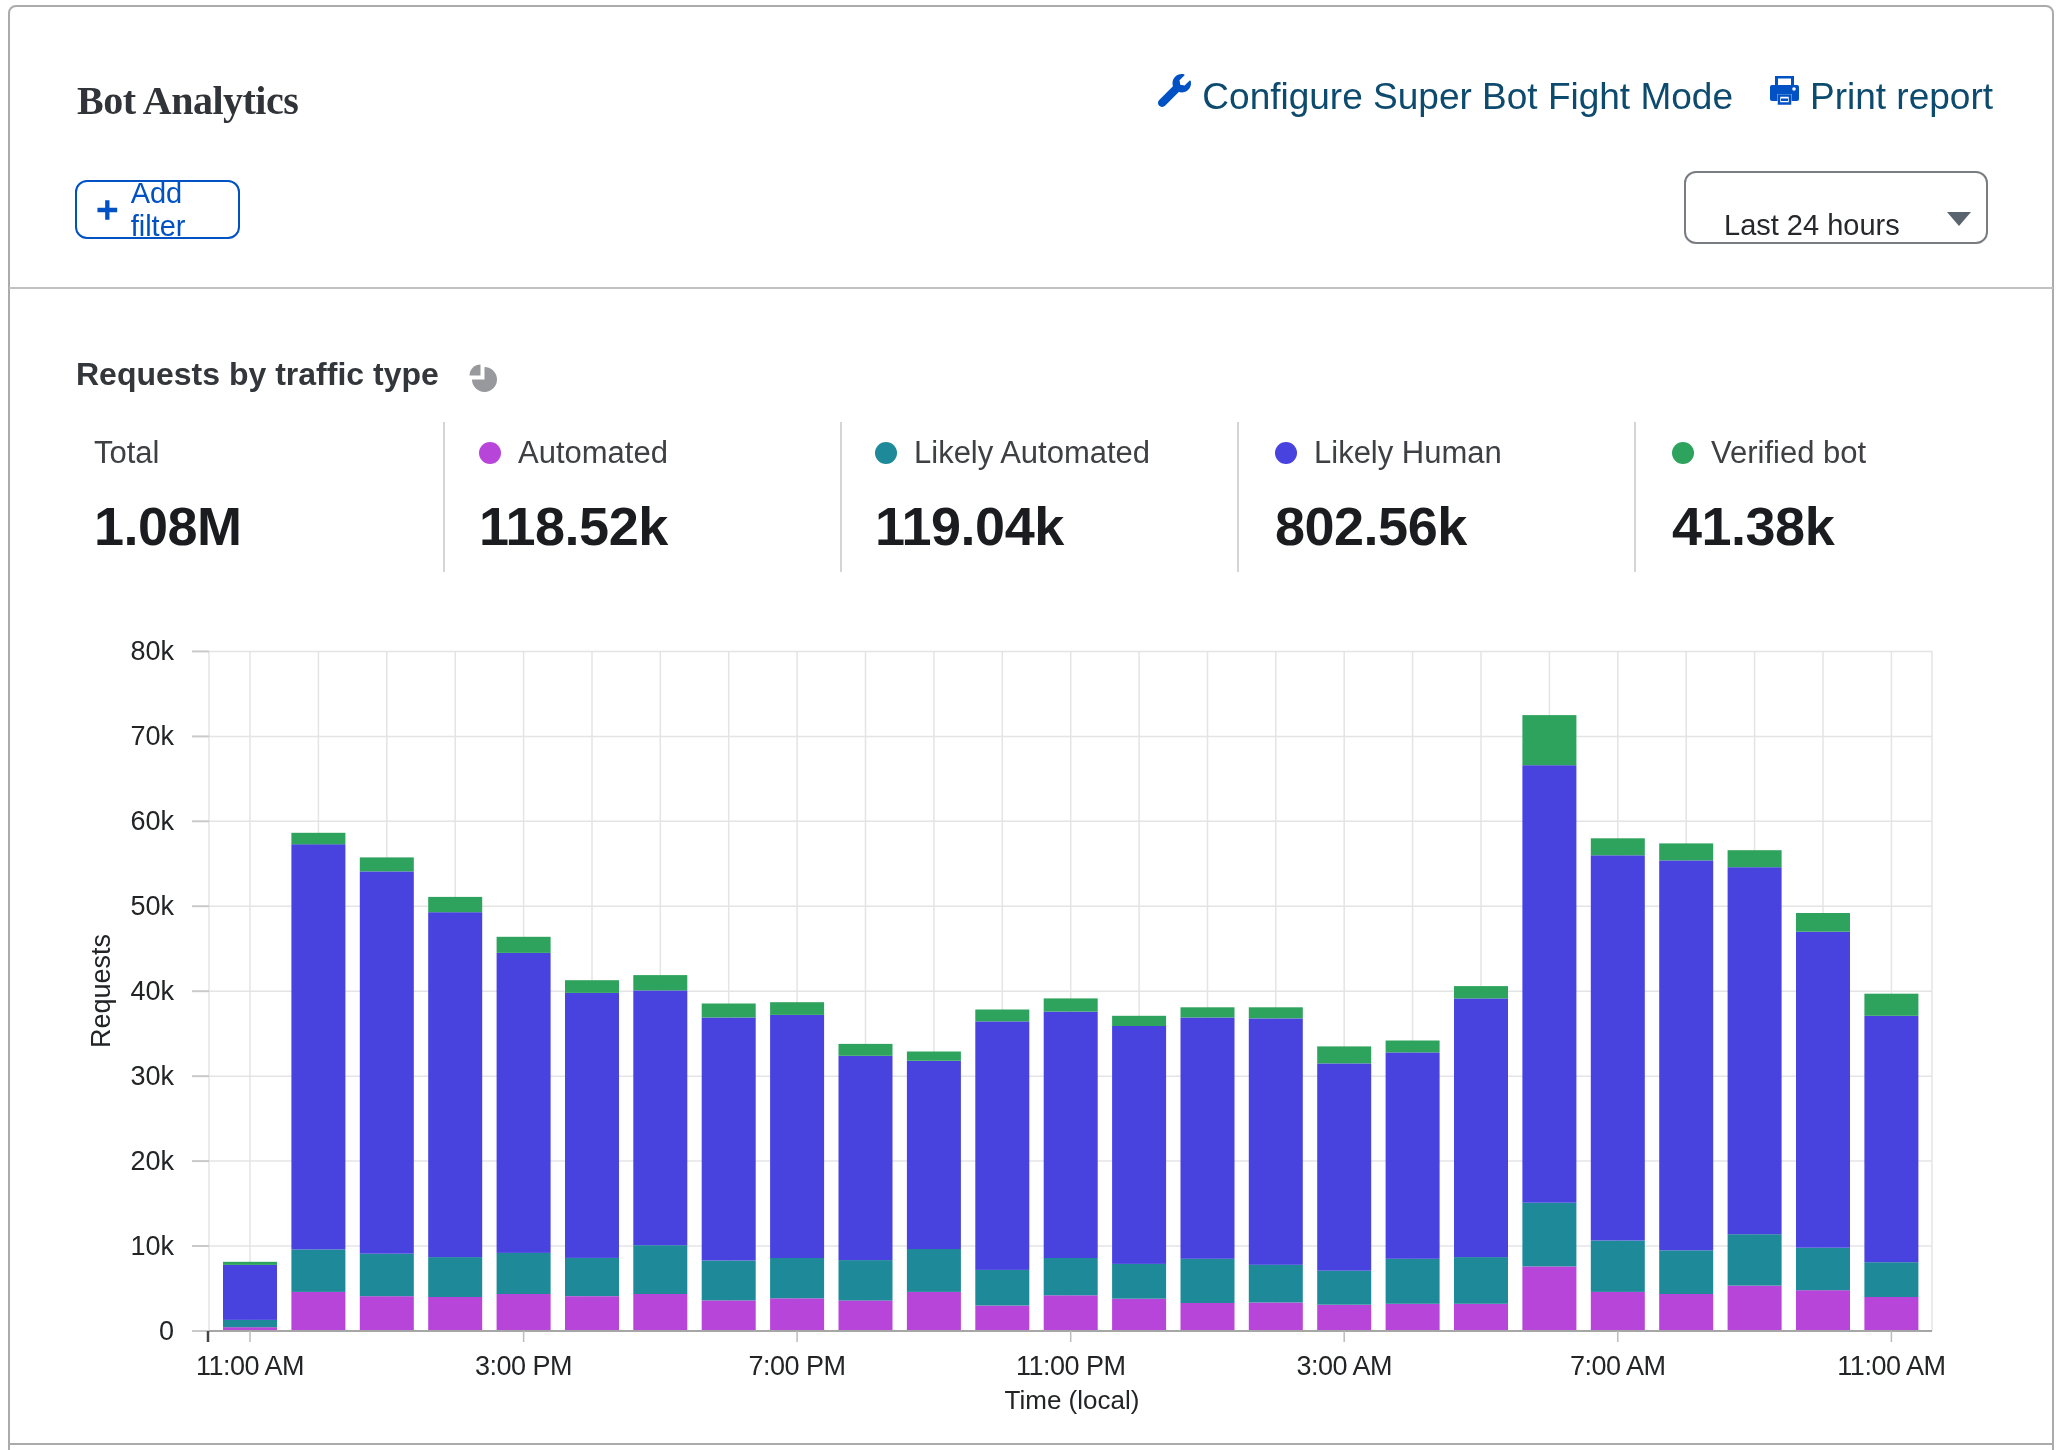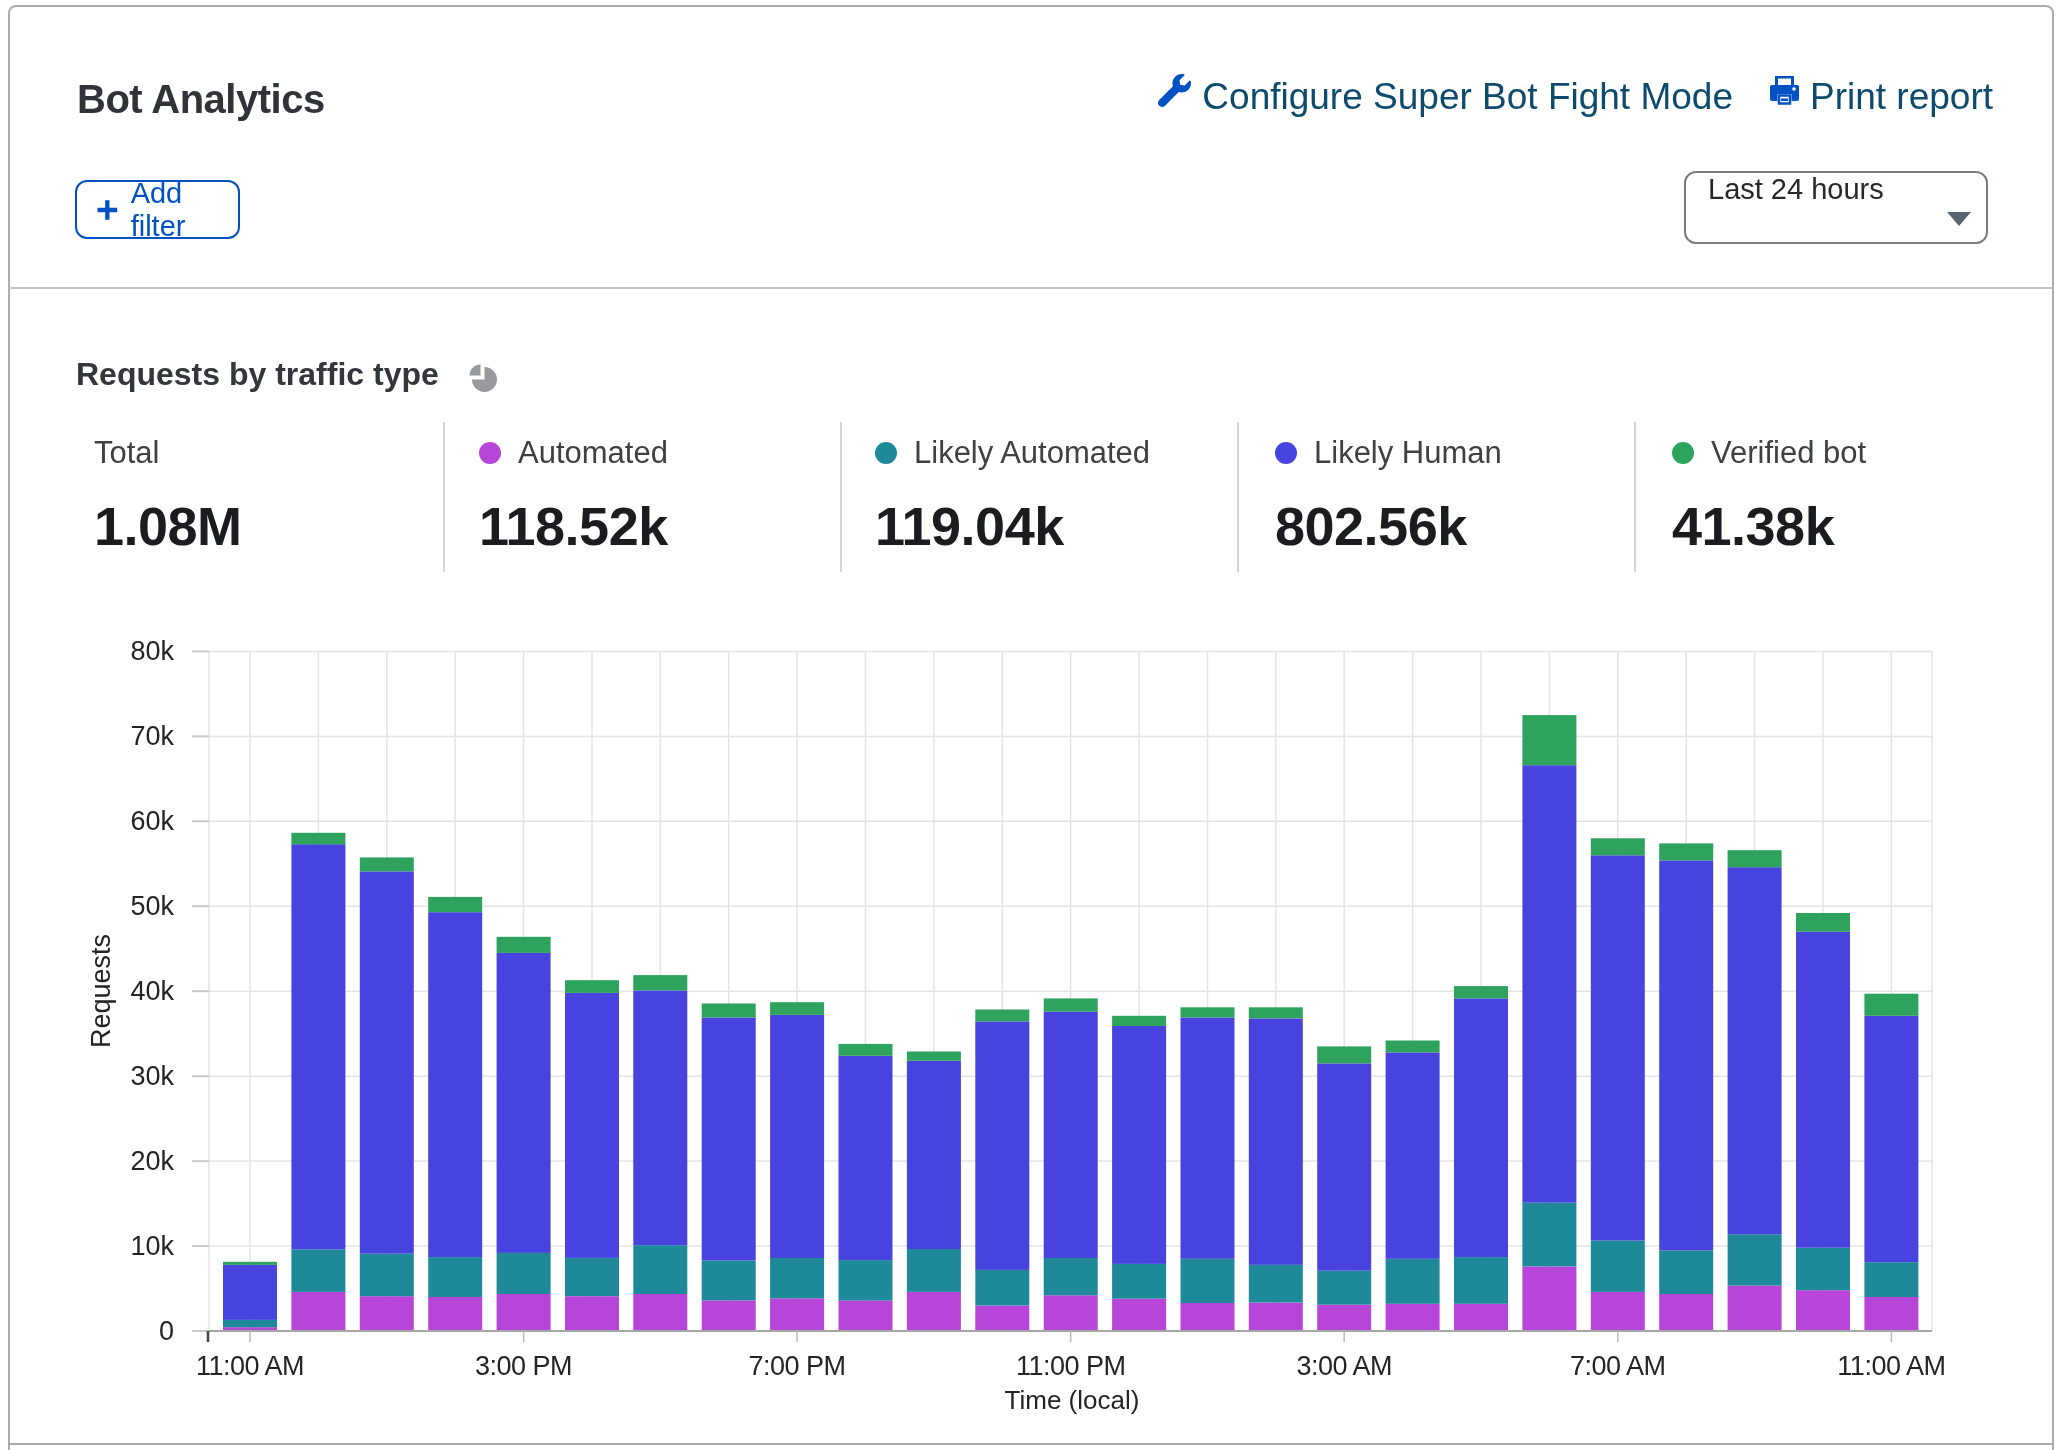--- a/index.html
+++ b/index.html
@@ -2,31 +2,31 @@
 <html><head>
 <meta charset="utf-8">
 <style>
 * { margin:0; padding:0; box-sizing:border-box; }
 html,body { width:2062px; height:1450px; background:#fff;
   font-family:"Liberation Sans", sans-serif; overflow:hidden; }
 .card { position:absolute; left:8px; top:5px; width:2046px; height:1600px;
   border:2px solid #a9abad; border-radius:8px; }
 .hdiv { position:absolute; left:9px; width:2044px; height:2px; background:#bfc1c3; }
 .h1 { position:absolute; left:77px; top:77px; font-size:40px; font-weight:700;
-  color:#303337; letter-spacing:-0.5px; }
+  color:#303337; letter-spacing:-0.5px;font-family:Liberation Serif, serif; }
 .links { position:absolute; top:76px; right:69px; display:flex; align-items:flex-start;
   font-size:37px; color:#0c4a6e; white-space:nowrap; }
 .links svg.w { margin:-2px 11px 0 0; }
 .links svg.p { margin:0 11px 0 37px; }
 .btn { position:absolute; left:75px; top:180px; width:165px; height:59px;
   border:2.5px solid #0051c3; border-radius:12px; display:flex; align-items:center;
   justify-content:center; gap:13px; font-size:29px; color:#0051c3;padding-left:20px; }
 .select { position:absolute; left:1684px; top:171px; width:304px; height:73px;
-  border:2px solid #797d82; border-radius:12px; display:flex; align-items:flex-start;
-  font-size:29px; color:#26282c; padding-left:22px; }
+  border:2px solid #797d82; border-radius:12px; display:flex; align-items:flex-end;
+  font-size:29px; color:#26282c; padding-left:38px; }
 .select .car { position:absolute; right:14px; top:28px; }
 .h2 { position:absolute; left:76px; top:355px; font-size:32px; font-weight:700;
   color:#33363a; display:flex; align-items:center; gap:29px; }
 .stat { position:absolute; top:434px; }
 .slabel { display:flex; align-items:center; gap:17px; font-size:31px; color:#3e4044;
   height:37px; }
 .dot { width:22px; height:22px; border-radius:50%; display:inline-block; }
 .sval { font-size:54px; font-weight:700; color:#1b1c1f; margin-top:24px; letter-spacing:-0.5px; }
 .vdiv { position:absolute; top:422px; width:2px; height:150px; background:#d5d5d5; }
 .chart { position:absolute; left:0; top:600px; }

